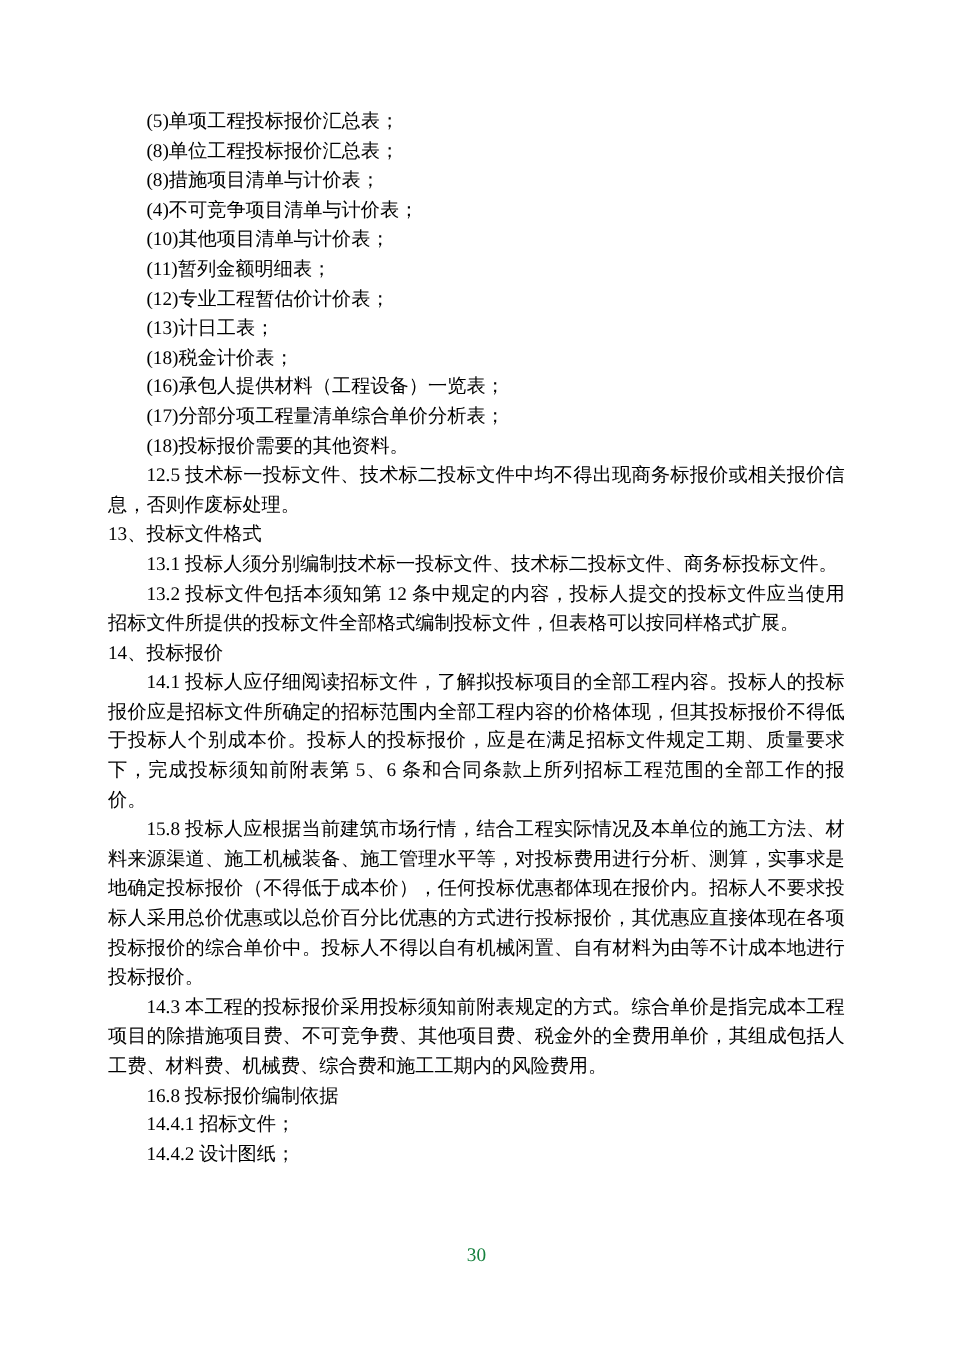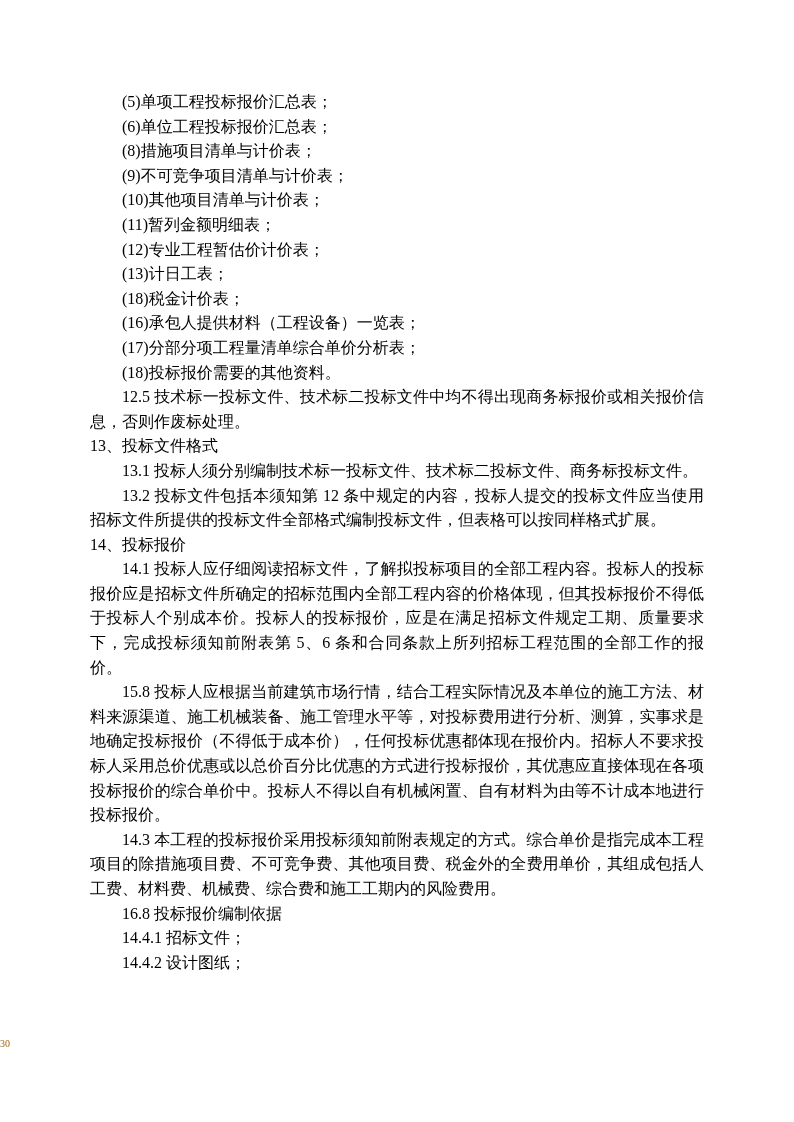--- a/index.html
+++ b/index.html
@@ -34,34 +34,35 @@
     text-indent: 2em;
   }
   .heading {
     text-indent: 0;
   }
   .page-number {
     position: absolute;
     top: 1038px;
     left: 0;
     width: 100%;
-    font-size: 10px;
-    color: #a16207;
+    text-align: center;
+    font-size: 16px;
+    color: #15803d;
     font-family: "Liberation Serif", "DejaVu Serif", serif;
   }
 </style>
 </head>
 <body>
 
 <div class="doc-page">
   <div class="doc-content">
     <p class="list-item">(5)单项工程投标报价汇总表；</p>
-    <p class="list-item">(6)单位工程投标报价汇总表；</p>
+    <p class="list-item">(8)单位工程投标报价汇总表；</p>
     <p class="list-item">(8)措施项目清单与计价表；</p>
-    <p class="list-item">(9)不可竞争项目清单与计价表；</p>
+    <p class="list-item">(4)不可竞争项目清单与计价表；</p>
     <p class="list-item">(10)其他项目清单与计价表；</p>
     <p class="list-item">(11)暂列金额明细表；</p>
     <p class="list-item">(12)专业工程暂估价计价表；</p>
     <p class="list-item">(13)计日工表；</p>
     <p class="list-item">(18)税金计价表；</p>
     <p class="list-item">(16)承包人提供材料（工程设备）一览表；</p>
     <p class="list-item">(17)分部分项工程量清单综合单价分析表；</p>
     <p class="list-item">(18)投标报价需要的其他资料。</p>
 
     <p class="para">12.5 技术标一投标文件、技术标二投标文件中均不得出现商务标报价或相关报价信息，否则作废标处理。</p>

